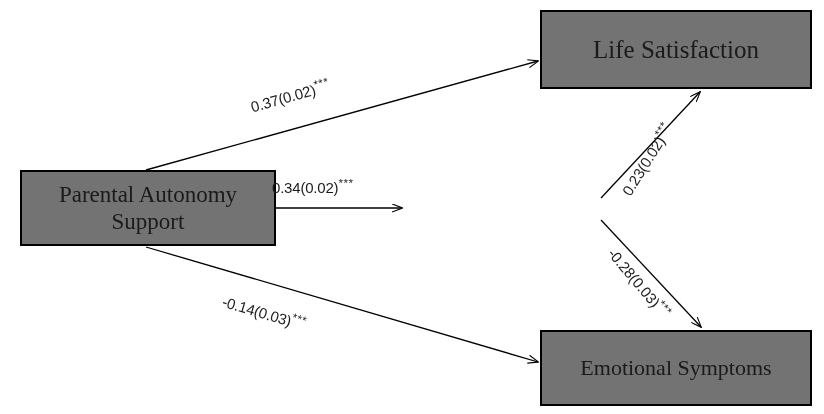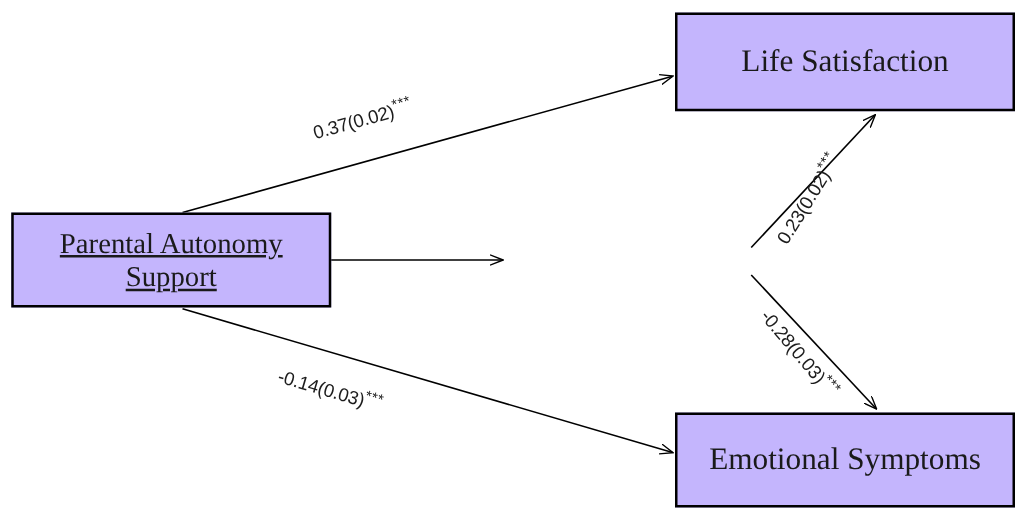--- a/index.html
+++ b/index.html
@@ -23,52 +23,51 @@
     position: absolute;
     left: 0;
     top: 0;
     width: 824px;
     height: 414px;
   }
   .node-box {
     position: absolute;
     box-sizing: border-box;
     border: 2px solid #000000;
-    background: #c4b5fd;
+    background: #737373;
     display: flex;
     align-items: center;
     justify-content: center;
     text-align: center;
     font-family: "Liberation Serif", serif;
     color: #1a1a1a;
     line-height: 1.18;
     z-index: 3;
   }
   .node-label {
     display: block;
     padding: 0 6px;
     white-space: pre-line;
   }
 
   #node-parental-autonomy-support {
-    left: 9px;  top: 170px;  width: 256px;  height: 76px;
+    left: 20px;  top: 170px;  width: 256px;  height: 76px;
     font-size: 23px;
-    text-decoration: underline;
   }
   #node-self-esteem {
     left: 404px; top: 176px; width: 196px; height: 67px;
     font-size: 23px;
   }
   #node-life-satisfaction {
     left: 540px; top: 10px;  width: 272px; height: 79px;
     font-size: 25px;
   }
   #node-emotional-symptoms {
     left: 540px; top: 330px; width: 272px; height: 76px;
-    font-size: 25px;
+    font-size: 22px;
   }
 
   .edge-label {
     position: absolute;
     font-family: "Liberation Sans", sans-serif;
     font-size: 15px;
     color: #1c1c1c;
     white-space: nowrap;
     z-index: 4;
     letter-spacing: -0.2px;
@@ -137,20 +136,23 @@
   </div>
 
   <div class="node-box" id="node-emotional-symptoms">
     <span class="node-label">Emotional Symptoms</span>
   </div>
 
   <div class="edge-label" id="label-pas-to-life">
     <span>0.37(0.02)</span><sup>***</sup>
   </div>
 
+  <div class="edge-label" id="label-pas-to-selfesteem">
+    <span>0.34(0.02)</span><sup>***</sup>
+  </div>
 
   <div class="edge-label" id="label-pas-to-emotional">
     <span>-0.14(0.03)</span><sup>***</sup>
   </div>
 
   <div class="edge-label" id="label-selfesteem-to-life">
     <span>0.23(0.02)</span><sup>***</sup>
   </div>
 
   <div class="edge-label" id="label-selfesteem-to-emotional">

